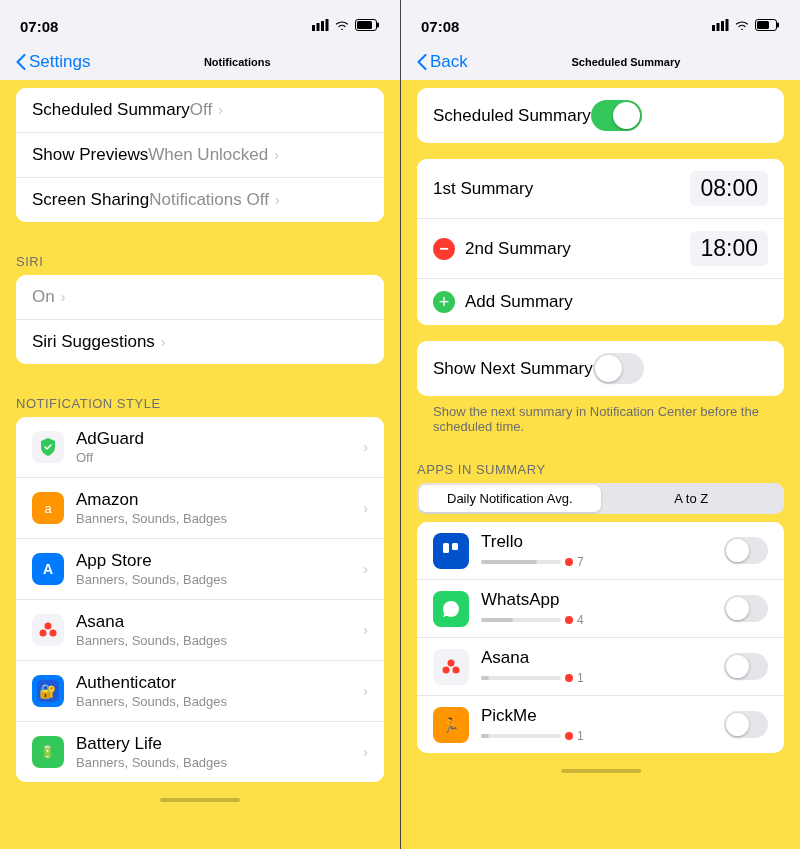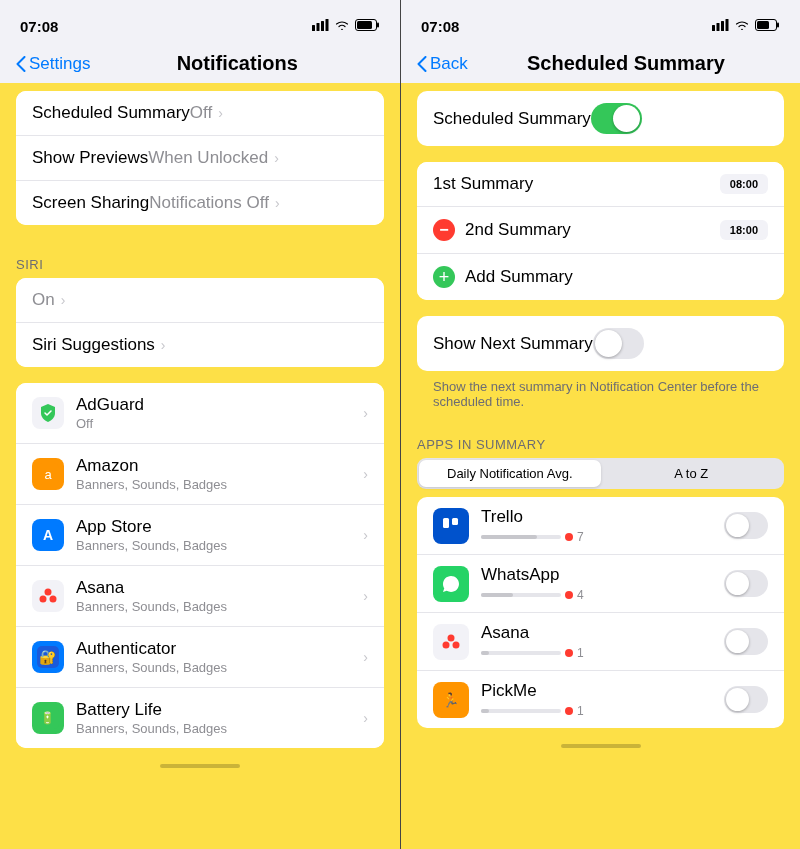--- a/index.html
+++ b/index.html
@@ -58,21 +58,21 @@
       align-items: center;
       gap: 3px;
       cursor: pointer;
       justify-content: center;
     }
     .nav-back svg {
       width: 10px;
       height: 16px;
     }
     .nav-title-center {
-      font-size: 20px;
+      font-size: 11px;
       font-weight: 600;
       color: #000;
       flex: 1;
       text-align: center;
     }
 
     
     .content {
       flex: 1;
       overflow-y: auto;
@@ -161,28 +161,27 @@
       border-radius: 50%;
       background: #fff;
       position: absolute;
       top: 2px;
       box-shadow: 0 1px 3px rgba(0,0,0,0.3);
       transition: left 0.2s;
     }
     .toggle.on .toggle-thumb { left: 22px; }
     .toggle.off .toggle-thumb { left: 2px; }
     .time-badge {
-      font-size: 11px;
+      font-size: 23px;
       color: #000;
       background: #f2f2f7;
       padding: 4px 10px;
       border-radius: 6px;
       margin-left: auto;
       font-variant-numeric: tabular-nums;
-      font-weight: bold;
     }
     .remove-btn {
       width: 22px;
       height: 22px;
       border-radius: 50%;
       background: #ff3b30;
       color: #fff;
       display: flex;
       align-items: center;
       justify-content: center;
@@ -390,20 +389,21 @@
         <span class="list-item-value">On</span>
         <span class="chevron">›</span>
       </div>
       <div class="list-item">
         <span class="list-item-title">Siri Suggestions</span>
         <span class="list-item-value"></span>
         <span class="chevron">›</span>
       </div>
     </div>
 
+    <div class="section-label">NOTIFICATION STYLE</div>
     <div class="card">
 
       <div class="list-item">
         <div class="list-item-icon" style="background:#f2f2f7;">
           <svg width="22" height="22" viewBox="0 0 22 22">
               <path d="M11 2L4 5V11C4 15 7 18.5 11 20C15 18.5 18 15 18 11V5L11 2Z" fill="#34c759"></path>
               <path d="M8 11L10 13L14 9" stroke="#fff" stroke-width="1.5" stroke-linecap="round" stroke-linejoin="round" fill="none"></path>
             </svg>
         </div>
         <div class="list-item-text">

